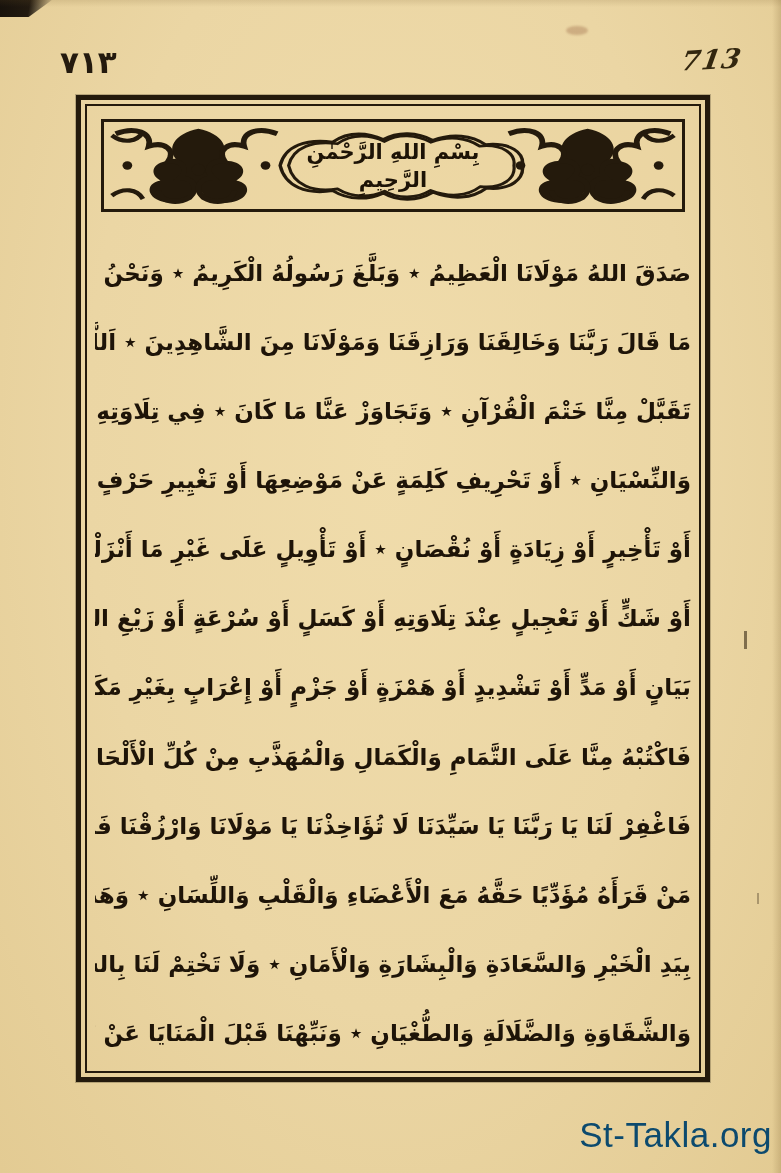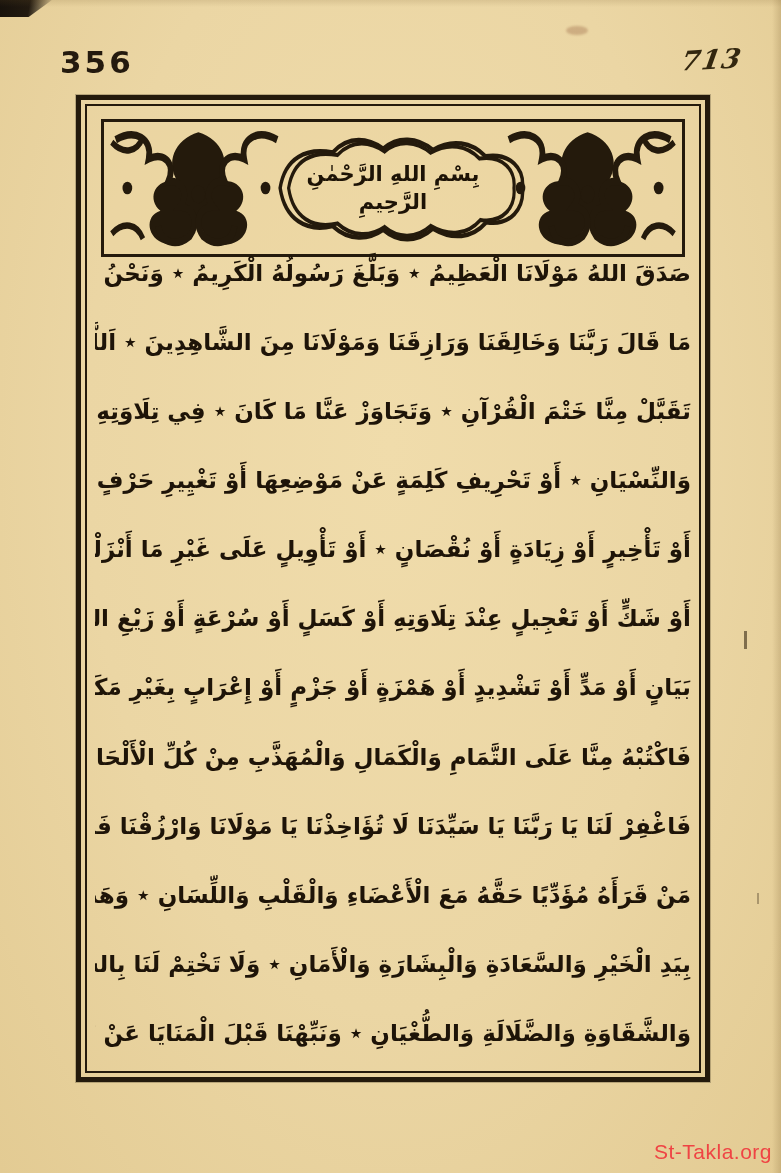--- a/index.html
+++ b/index.html
@@ -37,21 +37,21 @@
   
   .frame{
     position:absolute;left:76px;top:95px;width:634px;height:987px;
     border:5px solid #241a0c;box-sizing:border-box;
     box-shadow:0 0 0 1px rgba(36,26,12,.25);
   }
   .frame-inner{position:absolute;inset:4px;border:2px solid #241a0c;}
 
   
   .ornament-box{
-    position:absolute;left:14px;right:14px;top:13px;height:138px;
+    position:absolute;left:14px;right:14px;top:13px;height:93px;
     border:3px solid #241a0c;box-sizing:border-box;background:rgba(234,213,160,.45);
   }
   .ornament-box svg{position:absolute;inset:0;width:100%;height:100%;}
   .bismillah{
     position:absolute;left:50%;top:50%;transform:translate(-50%,-50%);
     width:228px;text-align:center;direction:rtl;
     font-size:21px;font-weight:bold;line-height:1.35;color:#1d1306;
   }
 
   
@@ -62,38 +62,38 @@
   .line{
     direction:rtl;unicode-bidi:plaintext;
     text-align:justify;text-align-last:justify;-moz-text-align-last:justify;
     white-space:nowrap;overflow:hidden;
     height:61px;line-height:61px;
     font-size:23px;font-weight:bold;color:#1e1408;
   }
 
   
   .watermark{
-    position:absolute;right:9px;bottom:9px;
+    position:absolute;right:9px;bottom:18px;
     font-family:"Liberation Sans", sans-serif;
-    font-size:21px;color:#ef4444;letter-spacing:.5px;
+    font-size:35px;color:#0c4a6e;letter-spacing:.5px;
   }
   .ink{fill:#241a0c;}
   .ink-stroke{fill:none;stroke:#241a0c;}
 </style>
 </head>
 <body>
 
 <div class="corner-wedge"></div>
 <div class="edge-shade-right"></div>
 <div class="edge-shade-top"></div>
 <div class="smudge smudge-a"></div>
 <div class="tick-right-margin"></div>
 <div class="tick-right-low"></div>
 
-<div class="page-num-ar">356</div>
+<div class="page-num-ar">٧١٣</div>
 <div class="page-num-hw">713</div>
 
 <div class="frame">
   <div class="frame-inner">
 
     <div class="ornament-box">
       <svg viewBox="0 0 594 104" preserveAspectRatio="none">
         <g id="orn-left">
           <path class="ink" d="M97,8 C72,14 63,32 76,47 C53,43 43,60 58,70 C41,74 44,92 63,96 C81,100 94,89 97,75 C100,89 113,100 131,96 C150,92 153,74 136,70 C151,60 141,43 118,47 C131,32 122,14 97,8 Z"></path>
           <circle class="ink" cx="97" cy="57" r="7"></circle>

